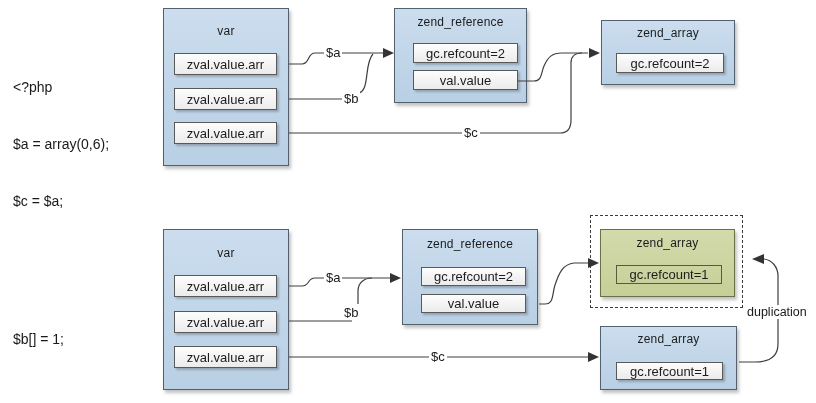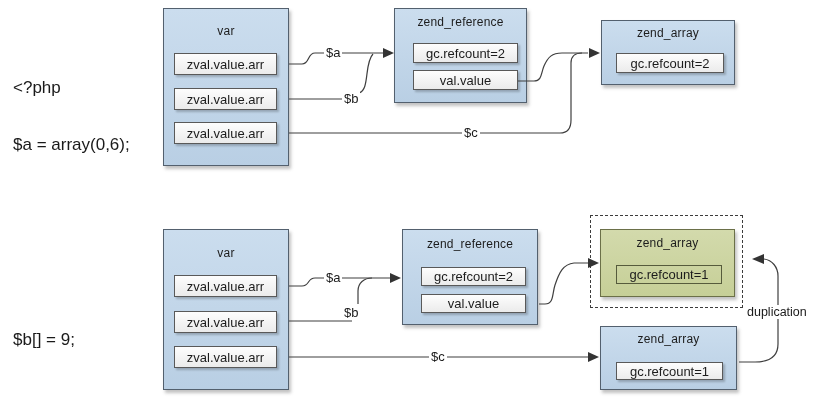--- a/index.html
+++ b/index.html
@@ -2,21 +2,21 @@
 <html><head>
 <meta charset="utf-8">
 <style>
   html,body{margin:0;padding:0;background:#ffffff;}
   #canvas{
     position:relative;width:816px;height:403px;background:#ffffff;
     font-family:"Liberation Sans","DejaVu Sans",sans-serif;color:#1f1f1f;
     overflow:hidden;
   }
   .code{
-    position:absolute;font-size:17px;line-height:19px;color:#1a1a1a;
+    position:absolute;font-size:14px;line-height:19px;color:#1a1a1a;
     white-space:pre;
   }
   .bigbox{
     position:absolute;border:1px solid #53606e;
     background:linear-gradient(180deg,#cbddee 0%,#b9cfe4 100%);
     box-shadow:2px 3px 3px rgba(120,120,120,0.45);
     box-sizing:border-box;
   }
   .bigbox.green{
     border:1px solid #6b7048;
@@ -51,20 +51,21 @@
   }
 </style>
 </head>
 <body>
 
 <div id="canvas">
 
   <div class="code" style="left:13px;top:40px;">
     <div>&lt;?php</div>
     <div>$a = array(0,6);</div>
+    <div>$c = $a;</div>
   </div>
 
   <div class="bigbox" style="left:163px;top:8px;width:126px;height:158px;">
     <div class="boxtitle" style="top:15px;">var</div>
     <div class="slot" style="left:10px;top:44px;width:103px;height:22px;">zval.value.arr</div>
     <div class="slot" style="left:10px;top:79px;width:103px;height:22px;">zval.value.arr</div>
     <div class="slot" style="left:10px;top:113px;width:103px;height:22px;">zval.value.arr</div>
   </div>
 
   <div class="bigbox" style="left:394px;top:8px;width:133px;height:95px;">
@@ -72,21 +73,21 @@
     <div class="slot" style="left:18px;top:34px;width:105px;height:20px;">gc.refcount=2</div>
     <div class="slot" style="left:18px;top:61px;width:105px;height:20px;">val.value</div>
   </div>
 
   <div class="bigbox" style="left:601px;top:20px;width:134px;height:65px;">
     <div class="boxtitle" style="top:5px;">zend_array</div>
     <div class="slot" style="left:14px;top:32px;width:108px;height:20px;">gc.refcount=2</div>
   </div>
 
   <div class="code" style="left:13px;top:292px;">
-    <div>$b[] = 9;</div>
+    <div>$b[] = 1;</div>
   </div>
 
   <div class="bigbox" style="left:163px;top:229px;width:126px;height:161px;">
     <div class="boxtitle" style="top:16px;">var</div>
     <div class="slot" style="left:10px;top:45px;width:103px;height:22px;">zval.value.arr</div>
     <div class="slot" style="left:10px;top:81px;width:103px;height:22px;">zval.value.arr</div>
     <div class="slot" style="left:10px;top:116px;width:103px;height:22px;">zval.value.arr</div>
   </div>
 
   <div class="bigbox" style="left:402px;top:229px;width:136px;height:96px;">

